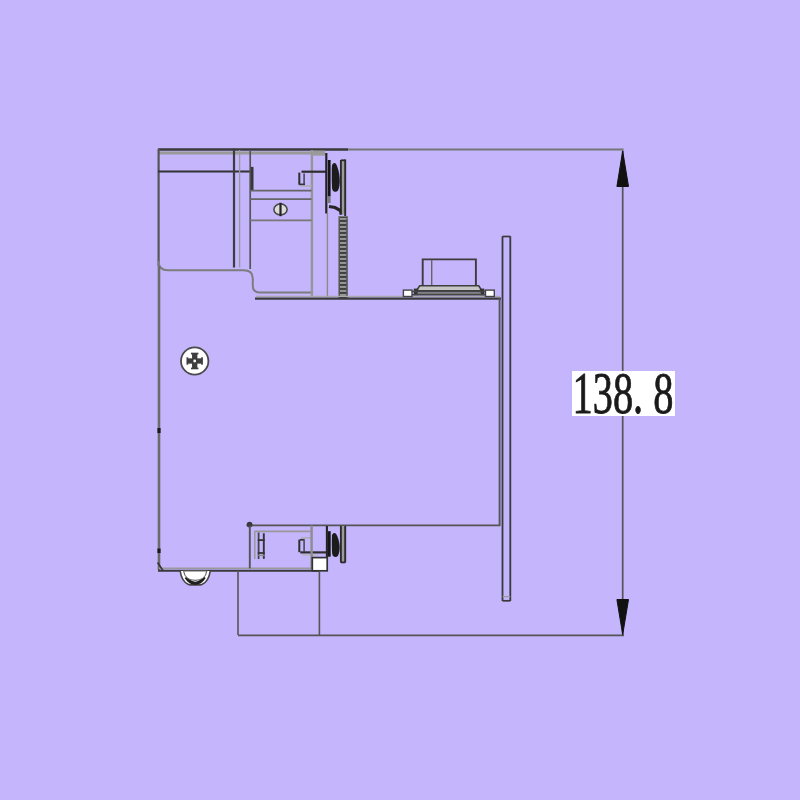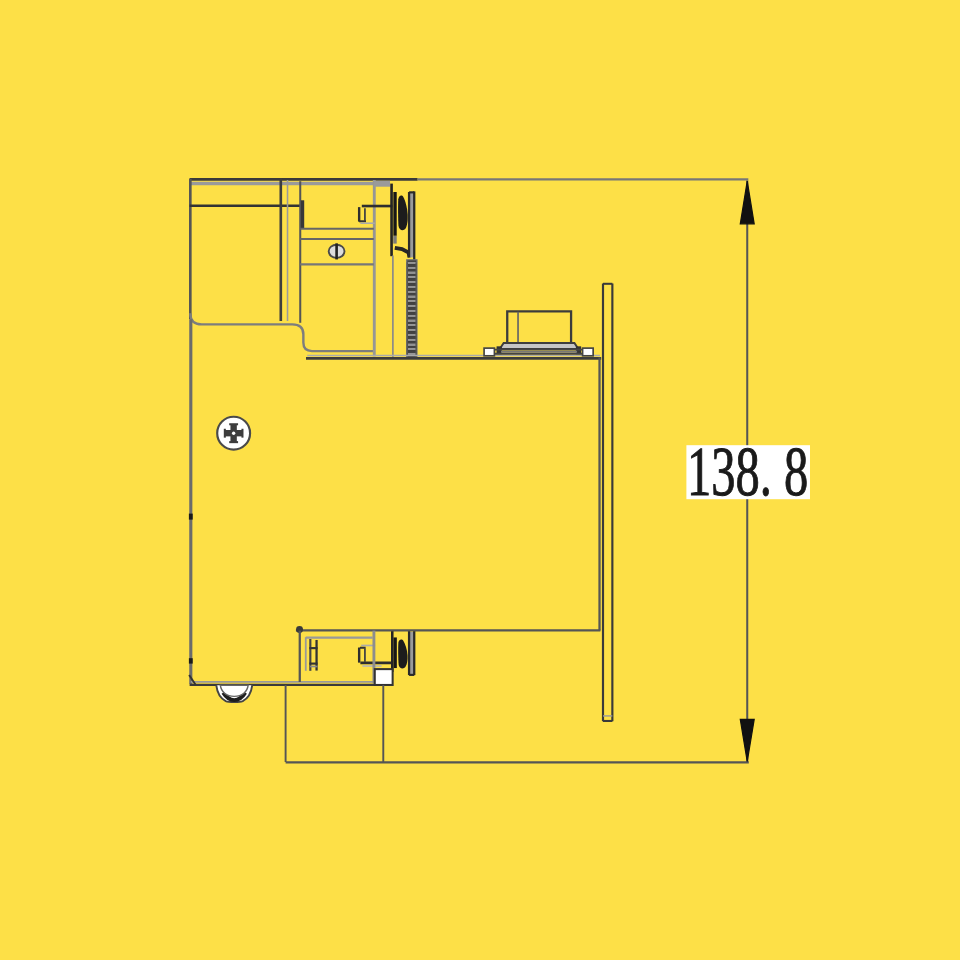--- a/index.html
+++ b/index.html
@@ -1,16 +1,16 @@
 <!DOCTYPE html>
 <html><head>
 <meta charset="utf-8">
 <style>
   html,body{margin:0;padding:0;background:#ffffff;}
-  .page{width:800px;height:800px;position:relative;background:#fde047;overflow:hidden;}
+  .page{width:800px;height:800px;position:relative;background:#c4b5fd;overflow:hidden;}
   svg{position:absolute;top:0;left:0;filter:blur(0.55px);}
   text{font-family:"Liberation Serif", serif;fill:#1a1a1a;}
 </style>
 </head>
 <body>
 <div class="page">
 <svg width="800" height="800" viewBox="0 0 800 800" fill="none" stroke-linecap="butt">
   <defs>
     <linearGradient id="coil" x1="0" y1="0" x2="0" y2="4" gradientUnits="userSpaceOnUse" spreadMethod="repeat">
       <stop offset="0" stop-color="#3f3f3f"></stop>

